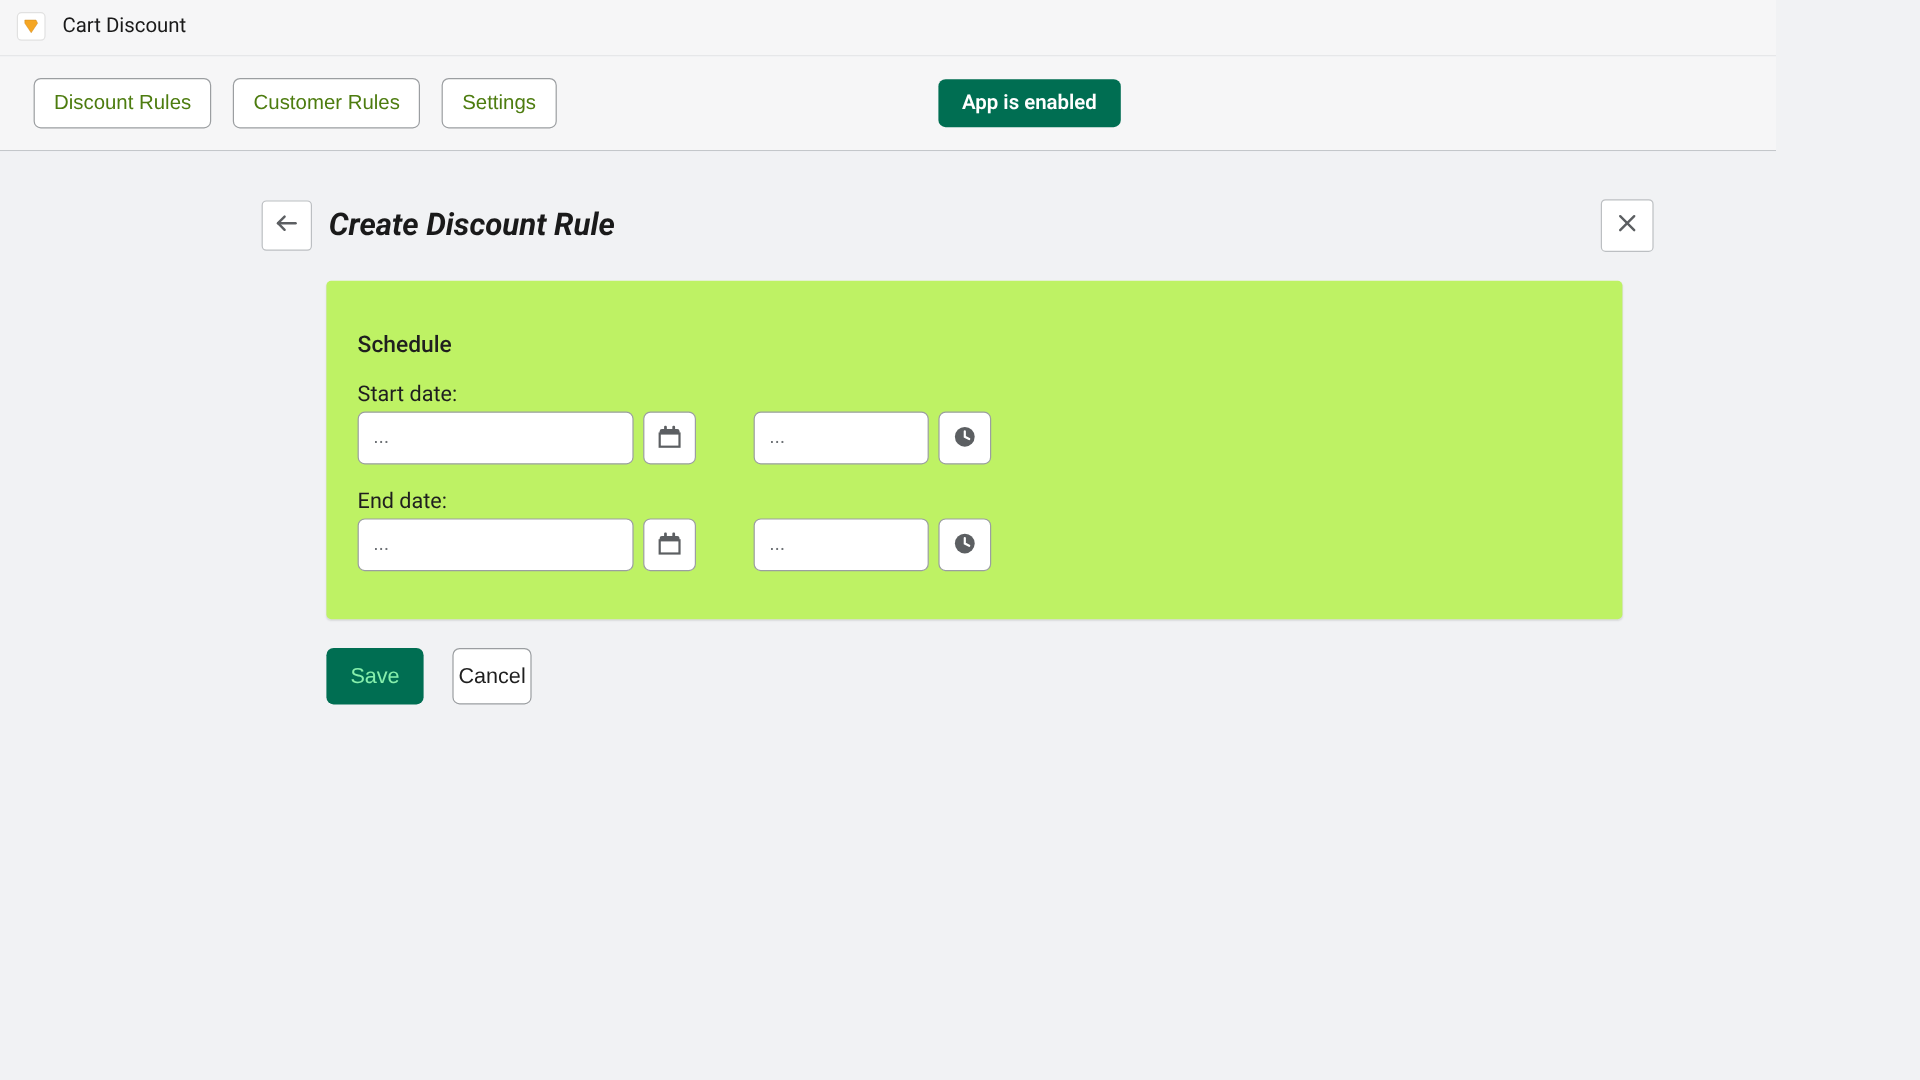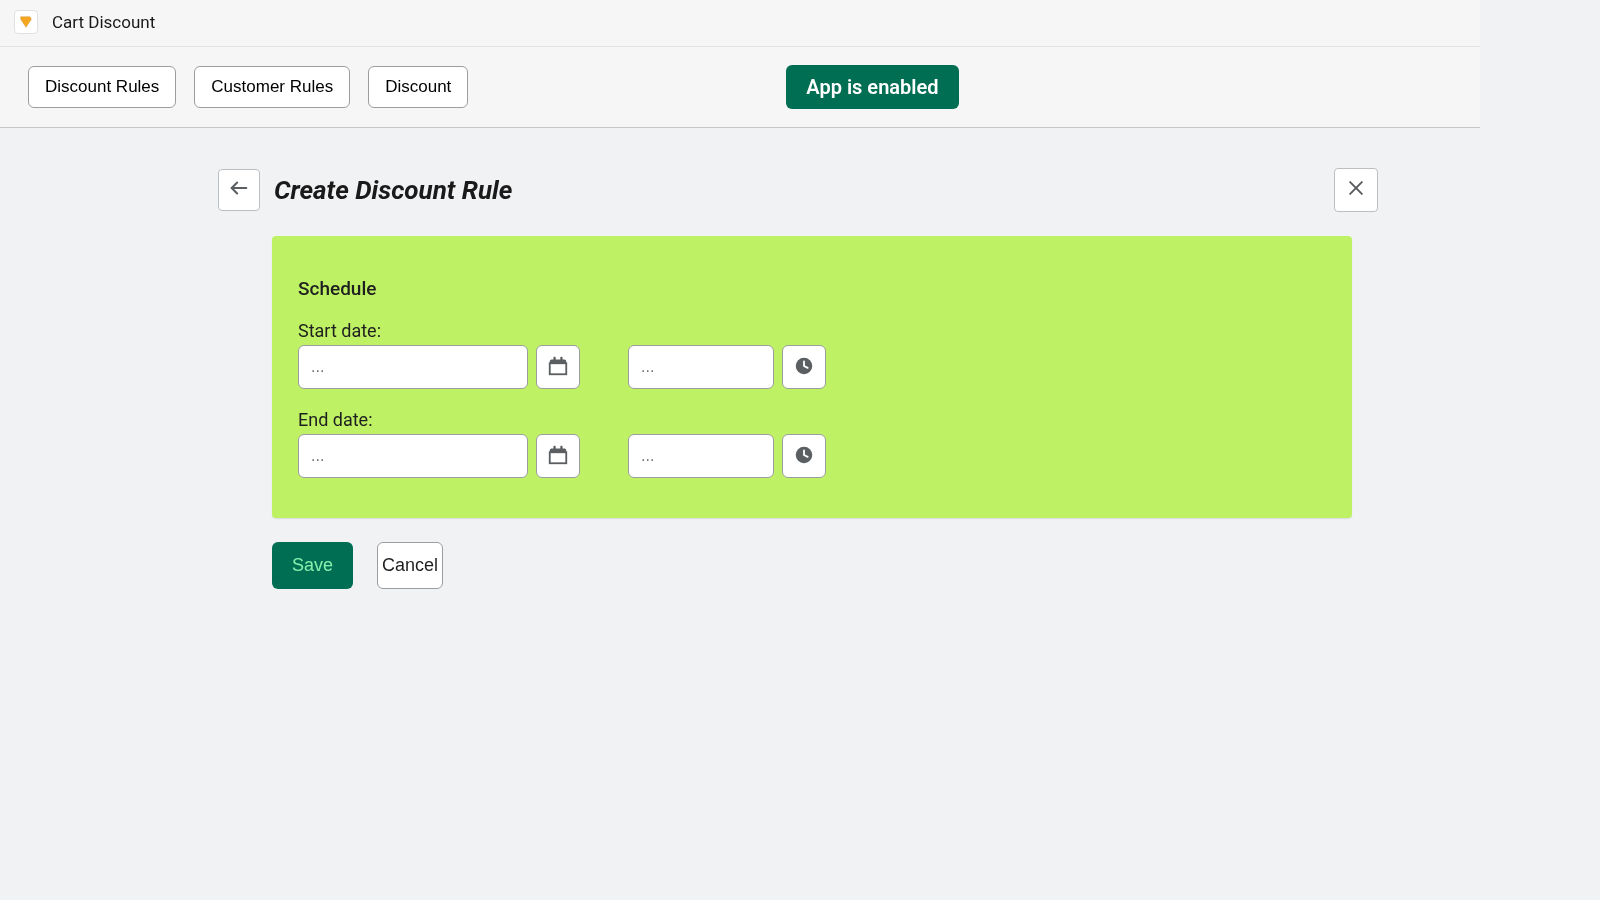--- a/index.html
+++ b/index.html
@@ -39,28 +39,28 @@
     padding: 18px 28px;
     background: #f6f6f7;
     border-bottom: 1px solid #c4c7ca;
   }
   .nav-btn {
     background: #fff;
     border: 1px solid #9b9ea1;
     border-radius: 6px;
     padding: 10px 16px;
     font-size: 17px;
-    color: #000000;
+    color: #4d7c0f;
     cursor: pointer;
   }
   .spacer-flex { flex: 1 1 auto; }
   .status-pill {
     background: #006e52;
     color: #fff;
-    font-size: 20px;
+    font-size: 17px;
     font-weight: 600;
     padding: 10px 20px;
     border-radius: 6px;
     margin-left: 300px;
   }
   .content {
     flex: 1;
     padding: 40px 0 0 0;
     overflow: auto;
     background: #f1f2f4;
@@ -153,21 +153,21 @@
       <svg viewBox="0 0 24 24">
           <path d="M4 4 H18 L20 8 L12 20 L4 8 Z" fill="#f5a623" stroke="#c77f11" stroke-width="0.5"></path>
         </svg>
     </div>
     <div>Cart Discount</div>
   </div>
 
   <div class="navbar">
     <button class="nav-btn">Discount Rules</button>
     <button class="nav-btn">Customer Rules</button>
-    <button class="nav-btn">Discount</button>
+    <button class="nav-btn">Settings</button>
     <div class="status-pill">App is enabled</div>
     <div class="spacer-flex"></div>
   </div>
 
   <div class="content">
     <div class="page-wrap">
 
       <div class="page-head">
         <div class="back-btn">
           <span>

